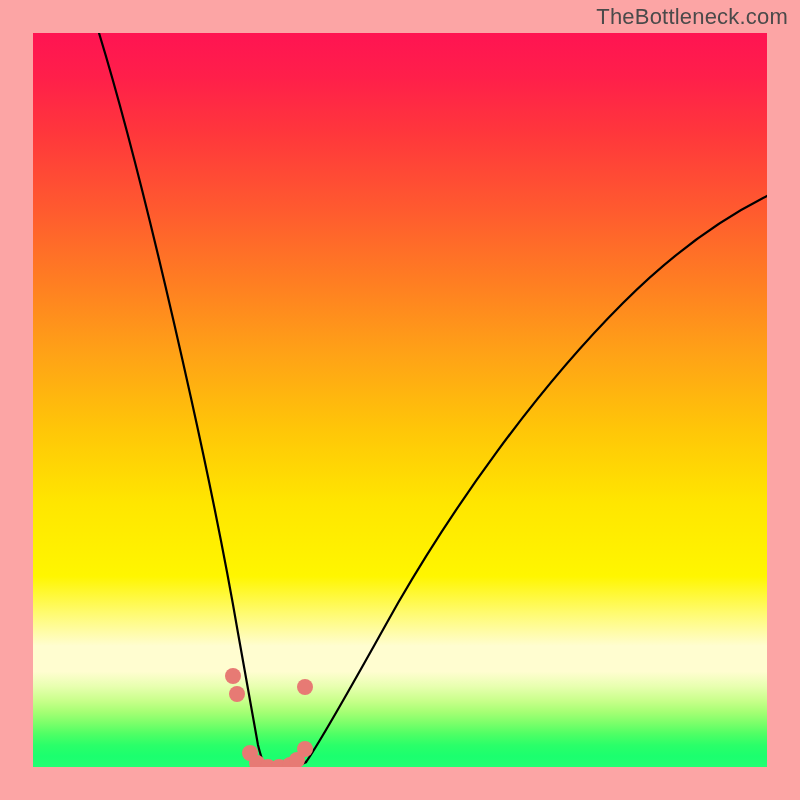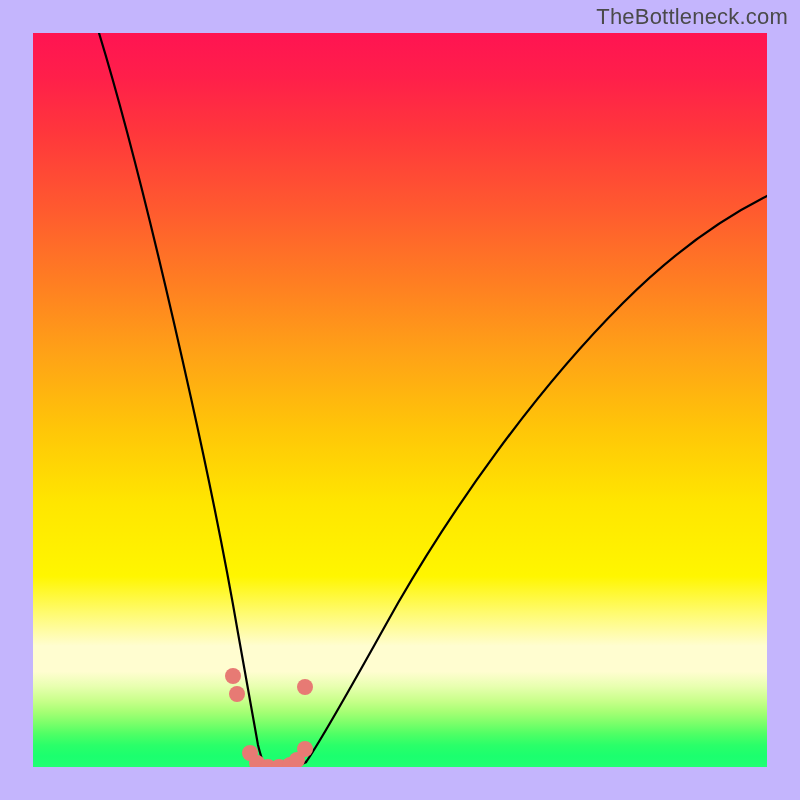--- a/index.html
+++ b/index.html
@@ -8,21 +8,21 @@
     width: 800px;
     height: 800px;
     background: #000;
     overflow: hidden;
     font-family: Arial, Helvetica, sans-serif;
   }
   .frame {
     position: relative;
     width: 800px;
     height: 800px;
-    background: #c4b5fd;
+    background: #fca5a5;
   }
   .watermark {
     position: absolute;
     top: 4px;
     right: 12px;
     color: #4a4a4a;
     font-size: 22px;
     font-weight: 400;
     letter-spacing: 0.2px;
     z-index: 20;

